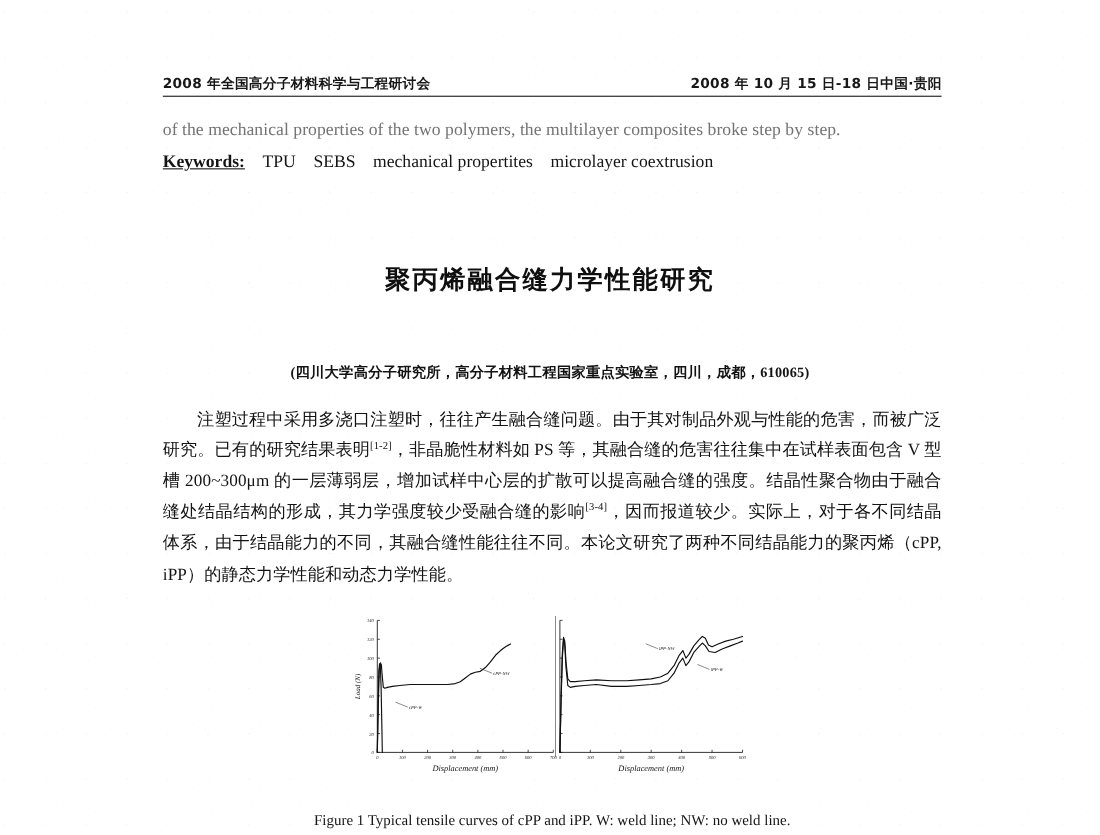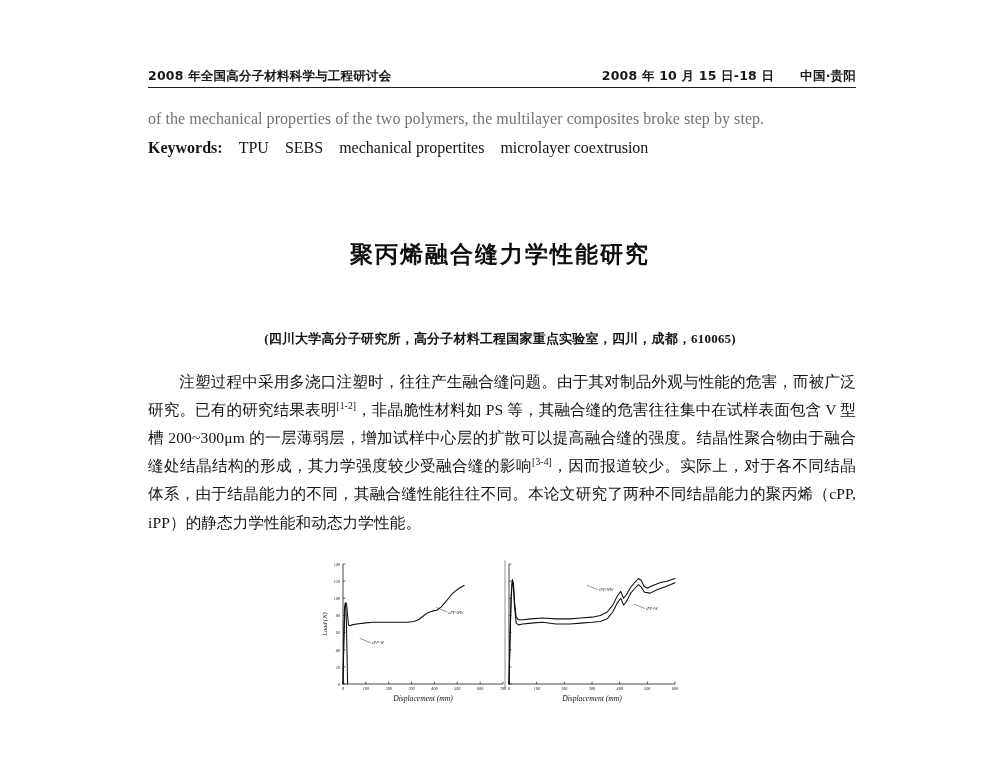--- a/index.html
+++ b/index.html
@@ -43,21 +43,20 @@
     font-family: "DejaVu Sans", "Liberation Sans", sans-serif;
     font-size: 12.5px;
     font-weight: 600;
     letter-spacing: 0.2px;
     white-space: nowrap;
     color: #181818;
   }
   #hdr-right-group {
     display: flex;
     align-items: flex-end;
-    gap: 26px;
   }
 
   
   #abstract-tail {
     position: absolute;
     left: 148px;
     top: 108px;
     width: 706px;
     font-size: 16px;
     line-height: 1.35;
@@ -69,20 +68,21 @@
     left: 148px;
     top: 137px;
     width: 706px;
     font-size: 16px;
     line-height: 1.35;
     color: #141414;
     white-space: nowrap;
   }
   #keywords-label {
     font-weight: bold;
+    text-decoration: underline;
   }
   .kw-item { margin-left: 16px; }
   .kw-item:first-of-type { margin-left: 6px; }
 
   
   #article-title {
     position: absolute;
     left: 0;
     top: 224px;
     width: 1000px;
@@ -283,15 +283,16 @@
           <path d="M196.00,128.00 L197.11,80.00 L198.21,42.29 L199.32,25.14 L200.43,30.29 L201.53,50.86 L203.19,67.14 L205.41,68.86 L209.83,68.00 L218.13,67.14 L229.20,66.29 L243.03,68.00 L256.87,68.00 L267.93,67.14 L279.00,66.29 L287.30,65.43 L294.22,62.86 L299.75,56.00 L304.45,46.57 L307.77,42.29 L310.54,49.14 L313.31,45.71 L317.73,37.14 L322.16,32.00 L325.48,28.57 L328.25,31.14 L331.57,36.29 L337.10,37.14 L344.02,33.71 L350.93,31.14 L357.85,28.57 L362.00,26.86" fill="none" stroke="#101010" stroke-width="1.05" stroke-linejoin="round" stroke-linecap="round"></path>
           <text x="286" y="35.314285714285724" font-size="4.3" fill="#131313" font-family="&quot;Liberation Serif&quot;, serif">iPP-NW</text>
           <line x1="285" y1="33.71428571428572" x2="274" y2="29.214285714285722" stroke="#131313" stroke-width="0.45"></line>
           <text x="333.0333333333333" y="54.17142857142857" font-size="4.3" fill="#131313" font-family="&quot;Liberation Serif&quot;, serif">iPP-W</text>
           <line x1="332.0333333333333" y1="52.57142857142857" x2="321.0333333333333" y2="48.07142857142857" stroke="#131313" stroke-width="0.45"></line>
         </g>
         <line x1="192" y1="4" x2="192" y2="132" stroke="#3a3a3a" stroke-width="0.55"></line>
       </svg>
   </div>
 
+  <div id="figure-caption">Figure 1 Typical tensile curves of cPP and iPP. W: weld line; NW: no weld line.</div>
 
   <div id="scan-noise"></div>
 </div>
 
 </body></html>

